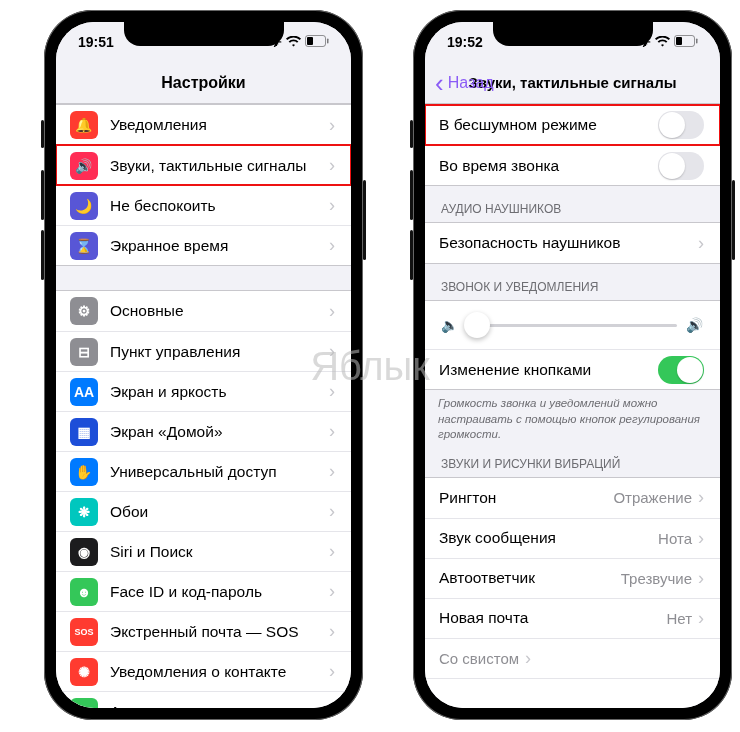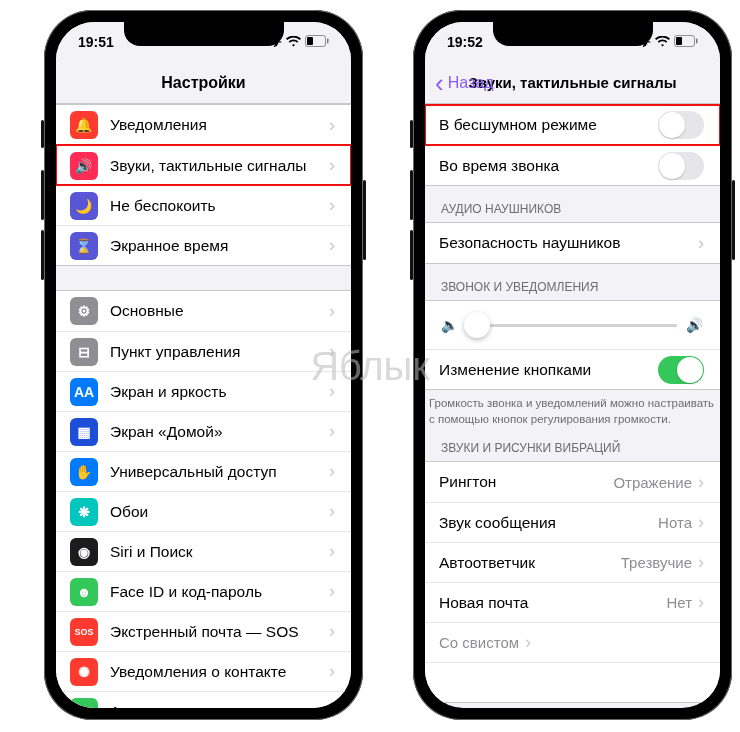--- a/index.html
+++ b/index.html
@@ -68,21 +68,21 @@
   .nav-back {
     position:absolute; left:10px; display:flex; align-items:center;
     color:#8b5cf6; font-size:16px; font-weight:400; gap:2px;
   }
   .nav-back::before { content:"‹"; font-size:26px; line-height:16px; margin-right:2px; }
   .content { height: calc(100% - 82px); overflow:hidden; }
   .section-header {
     padding: 16px 16px 6px; font-size:12px; color:#6d6d72; text-transform:uppercase;
   }
   .section-footer {
-    padding: 6px 4px 8px; font-size:11.5px; color:#6d6d72; line-height:1.35;
+    padding: 6px 13px 8px; font-size:11.5px; color:#6d6d72; line-height:1.35;font-style:italic;
   }
   .group { background:#fff; border-top:0.5px solid #c8c7cc; border-bottom:0.5px solid #c8c7cc; }
   .group-spacer { height:24px; }
   .row {
     display:flex; align-items:center; height:40px; padding:0 16px 0 14px;
     border-top:0.5px solid #e5e5ea; position:relative;
   }
   .row:first-child { border-top:none; }
   .row.highlight { outline:2px solid #e11; outline-offset:-1px; z-index:2; }
   .row-icon {

